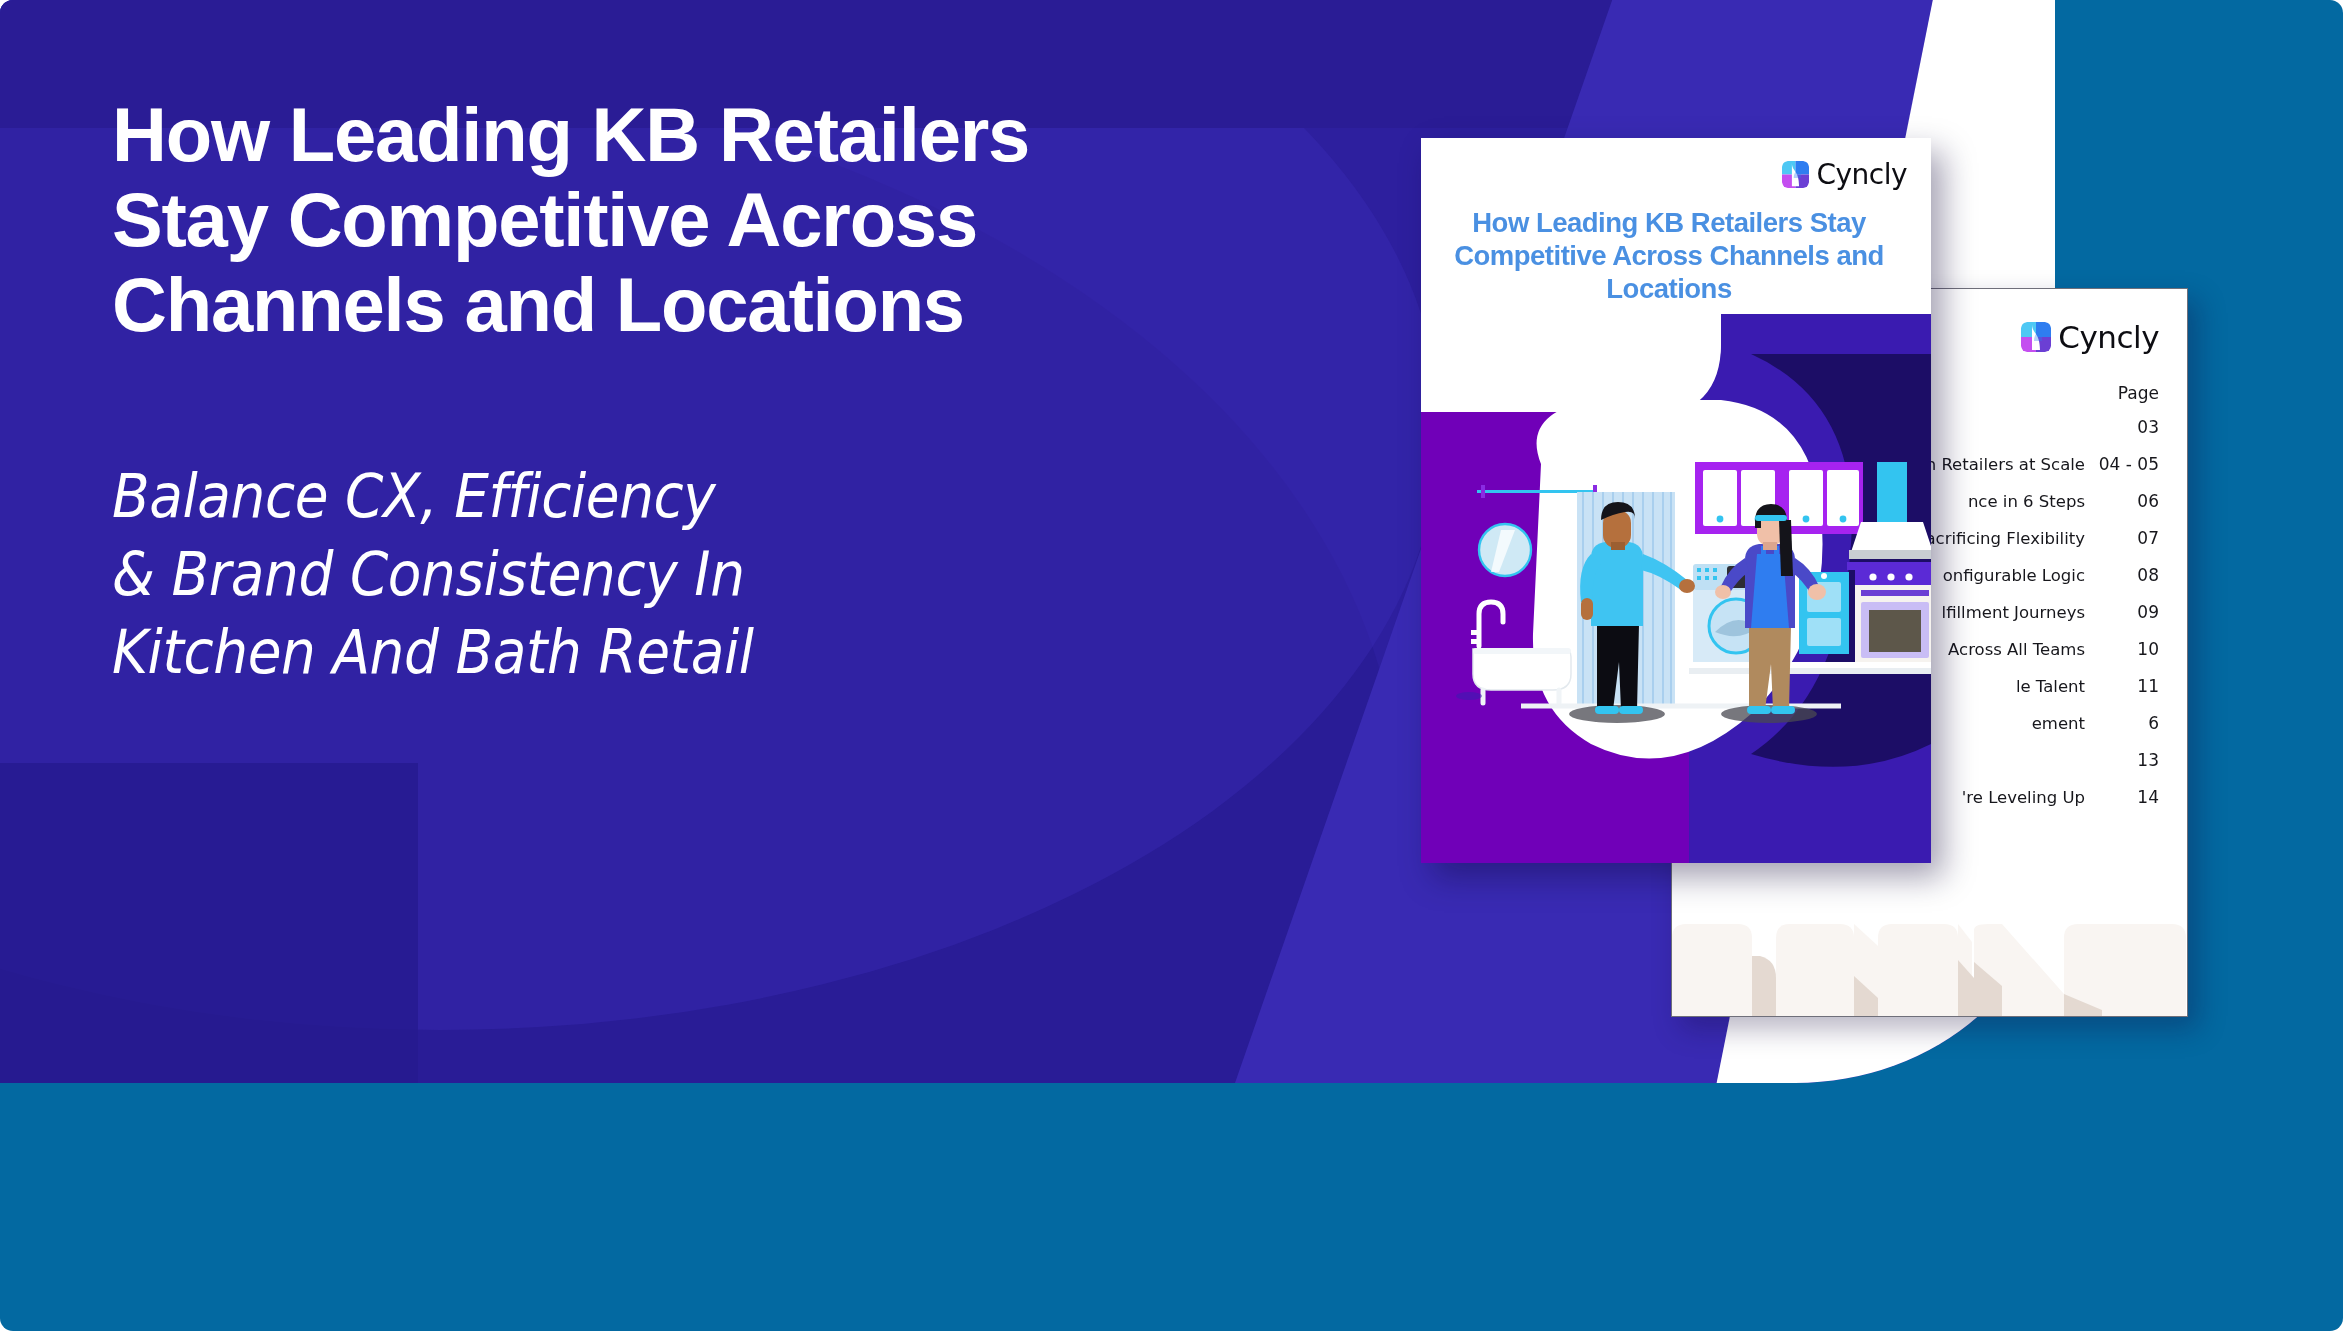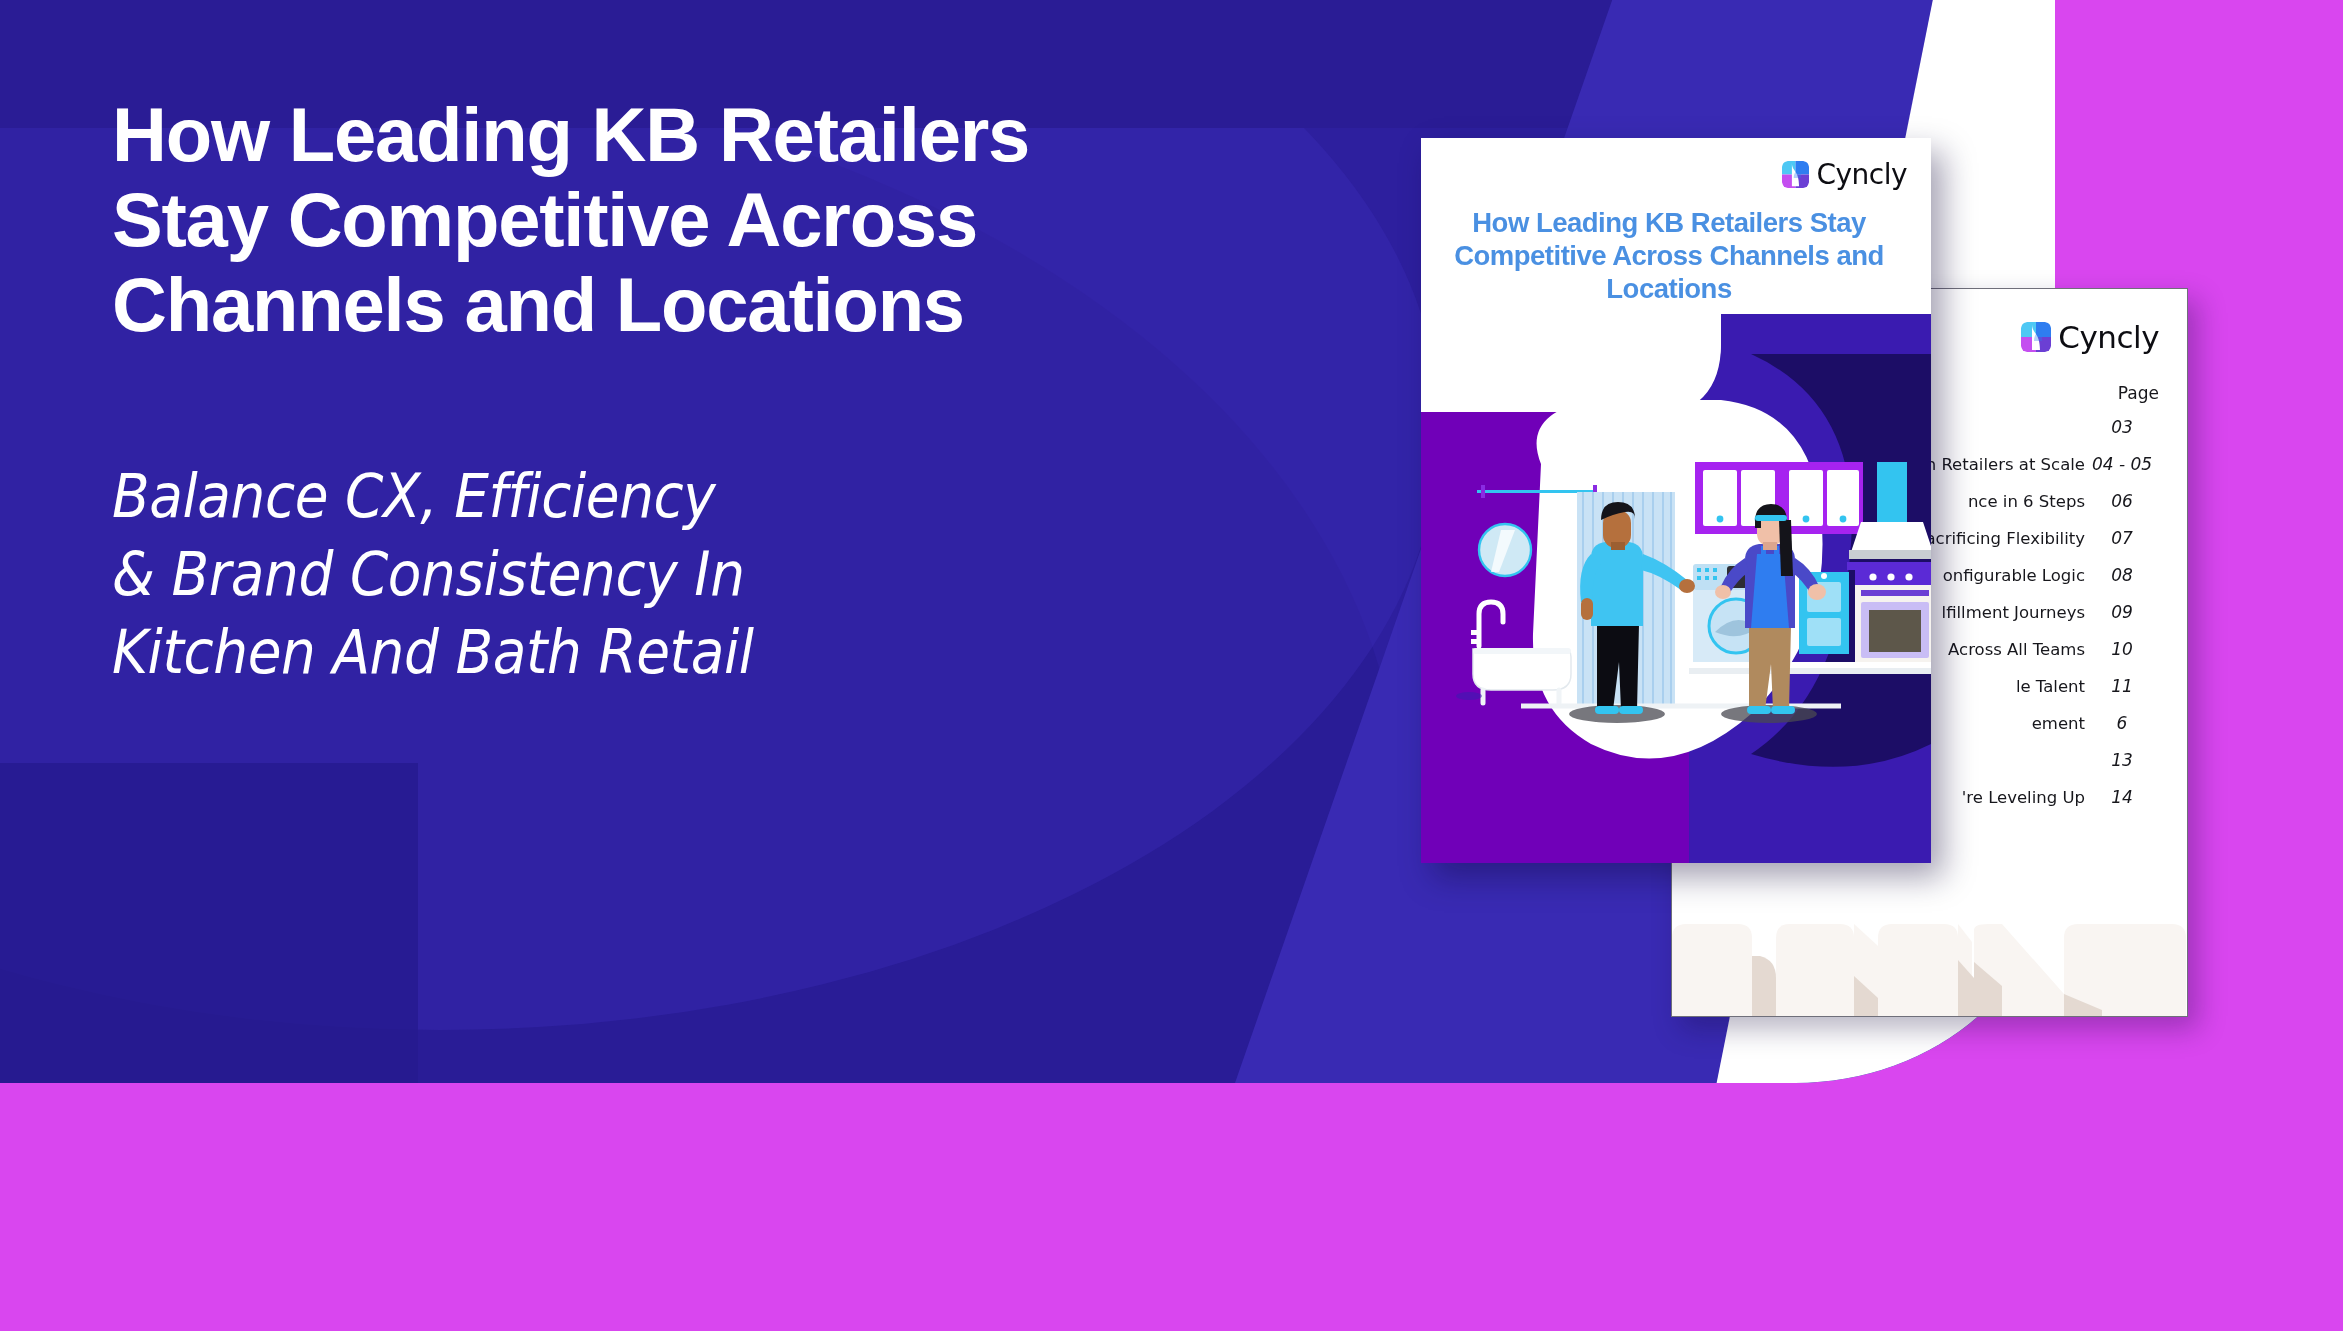--- a/index.html
+++ b/index.html
@@ -12,22 +12,23 @@
     height: 1331px;
     overflow: hidden;
     font-family: "Liberation Sans", sans-serif;
     position: relative;
   }
 
   
   .stage {
     position: absolute;
     inset: 0;
-    background: #d946ef;
-    overflow: hidden;
+    background: #0369a1;
+    overflow: hidden;
+    border-radius: 13px;
   }
 
   .bg-panel {
     position: absolute;
     left: 0;
     top: 0;
     width: 2055px;
     height: 1083px;
     background: #2d1f9e;
     border-bottom-right-radius: 260px 230px;
@@ -180,23 +181,22 @@
     color: #17171c;
     font-family: "DejaVu Sans", sans-serif;
     white-space: nowrap;
     text-align: right;
   }
   .toc-num {
     font-size: 17px;
     color: #17171c;
     font-family: "DejaVu Sans", sans-serif;
     width: 74px;
-    text-align: center;
+    text-align: right;
     flex: none;
-    font-style: italic;
   }
   
   .toc-deco { position: absolute; left: 0; bottom: 0; width: 515px; height: 100px; }
 
   
   .cover-card {
     position: absolute;
     left: 1421px;
     top: 138px;
     width: 510px;

